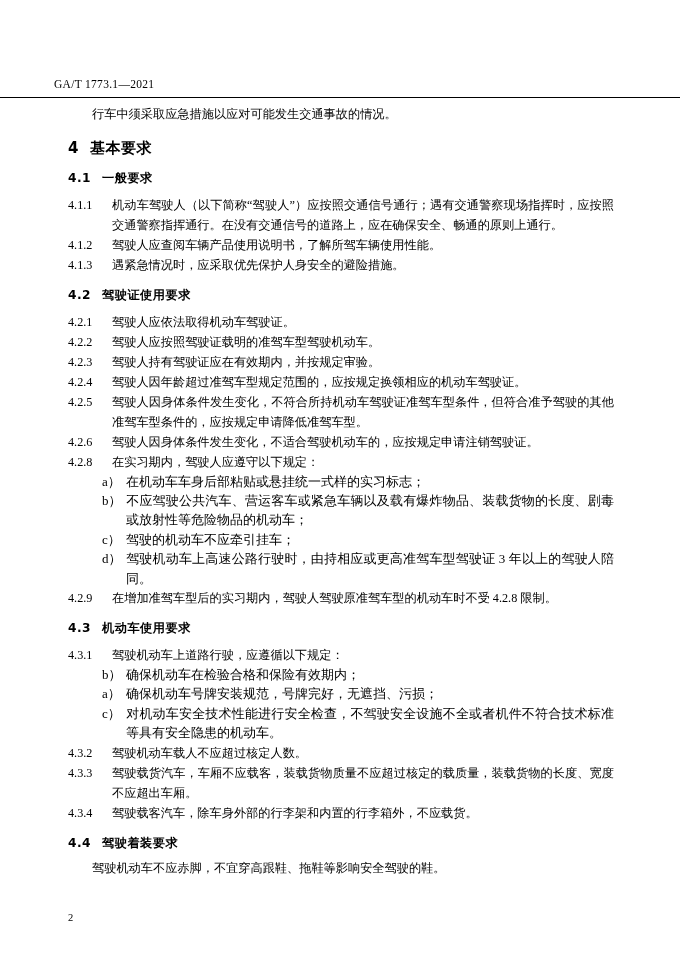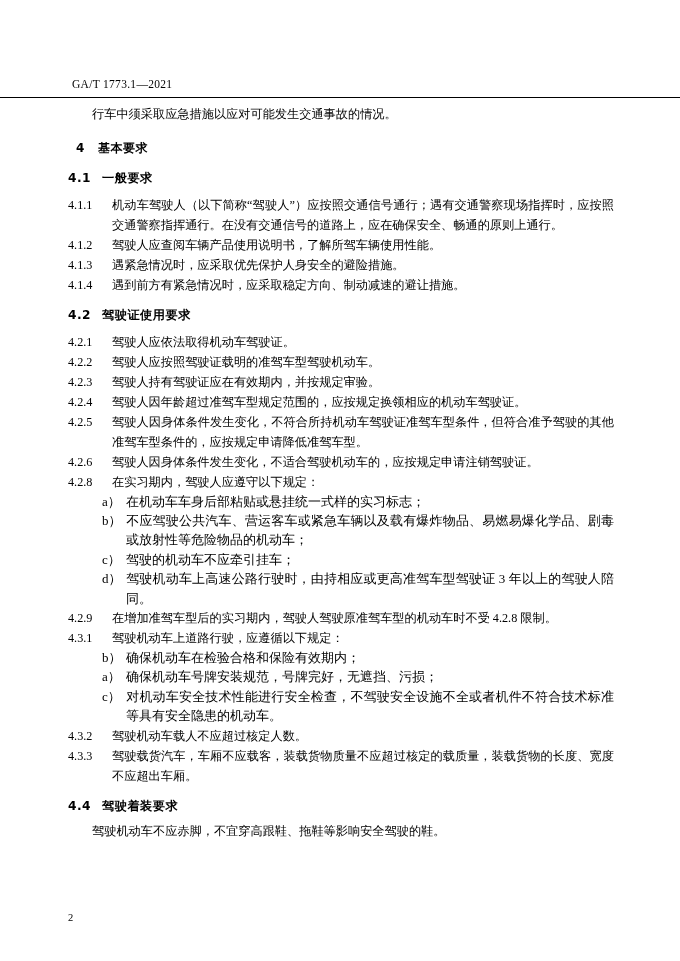--- a/index.html
+++ b/index.html
@@ -18,21 +18,21 @@
   .page {
     position: relative;
     width: 680px;
     height: 961px;
     box-sizing: border-box;
     padding: 0 68px;
   }
   .header {
     position: absolute;
     top: 78px;
-    left: 72px;
+    left: 54px;
     font-size: 11.5px;
     letter-spacing: 0.3px;
     font-family: "Liberation Serif", serif;
   }
   .header-rule {
     position: absolute;
     top: 97px;
     left: 0px;
     width: 680px;
     height: 1px;
@@ -53,24 +53,24 @@
     line-height: 19.5px;
     text-align: justify;
     margin: 0 0 1px 0;
   }
   .indent2 {
     text-indent: 24px;
     font-family: Liberation Mono, monospace;
   }
   .h1 {
     font-family: "DejaVu Sans", sans-serif;
-    font-size: 12px;
+    font-size: 15px;
     font-weight: bold;
     line-height: 19px;
-    margin: 13px 0 9px 8px;
+    margin: 13px 0 9px 0;
     letter-spacing: 0.5px;
   }
   .h2 {
     font-family: "DejaVu Sans", sans-serif;
     font-size: 12.2px;
     font-weight: bold;
     line-height: 19px;
     margin: 11px 0 7px 0;
     letter-spacing: 0.5px;
   }
@@ -140,23 +140,20 @@
 
     <p class="clause">
       <span class="cnum">4.1.1</span><span>机动车驾驶人（以下简称“驾驶人”）应按照交通信号通行；遇有交通警察现场指挥时，应按照交通警察指挥通行。在没有交通信号的道路上，应在确保安全、畅通的原则上通行。</span>
     </p>
     <p class="clause">
       <span class="cnum">4.1.2</span><span>驾驶人应查阅车辆产品使用说明书，了解所驾车辆使用性能。</span>
     </p>
     <p class="clause">
       <span class="cnum">4.1.3</span><span>遇紧急情况时，应采取优先保护人身安全的避险措施。</span>
     </p>
-    <p class="clause">
-      <span class="cnum">4.1.4</span><span>遇到前方有紧急情况时，应采取稳定方向、制动减速的避让措施。</span>
-    </p>
 
     <div class="h2">
       <span class="num">4.2</span><span>驾驶证使用要求</span>
     </div>
 
     <p class="clause">
       <span class="cnum">4.2.1</span><span>驾驶人应依法取得机动车驾驶证。</span>
     </p>
     <p class="clause">
       <span class="cnum">4.2.2</span><span>驾驶人应按照驾驶证载明的准驾车型驾驶机动车。</span>
@@ -173,51 +170,57 @@
     <p class="clause">
       <span class="cnum">4.2.6</span><span>驾驶人因身体条件发生变化，不适合驾驶机动车的，应按规定申请注销驾驶证。</span>
     </p>
     <p class="clause">
       <span class="cnum">4.2.8</span><span>在实习期内，驾驶人应遵守以下规定：</span>
     </p>
     <p class="listitem">
       <span class="lnum">a）</span><span>在机动车车身后部粘贴或悬挂统一式样的实习标志；</span>
     </p>
     <p class="listitem">
-      <span class="lnum">b）</span><span>不应驾驶公共汽车、营运客车或紧急车辆以及载有爆炸物品、易燃易爆化学品、剧毒或放射性等危险物品的机动车；</span>
+      <span class="lnum">b）</span><span>不应驾驶公共汽车、营运客车或紧急车辆以及载有爆炸物品、装载货物的长度、剧毒或放射性等危险物品的机动车；</span>
     </p>
     <p class="listitem">
       <span class="lnum">c）</span><span>驾驶的机动车不应牵引挂车；</span>
     </p>
     <p class="listitem">
       <span class="lnum">d）</span><span>驾驶机动车上高速公路行驶时，由持相应或更高准驾车型驾驶证 3 年以上的驾驶人陪同。</span>
     </p>
     <p class="clause">
       <span class="cnum">4.2.9</span><span>在增加准驾车型后的实习期内，驾驶人驾驶原准驾车型的机动车时不受 4.2.8 限制。</span>
     </p>
 
+    <div class="h2">
+      <span class="num">4.3</span><span>机动车使用要求</span>
+    </div>
 
     <p class="clause">
       <span class="cnum">4.3.1</span><span>驾驶机动车上道路行驶，应遵循以下规定：</span>
     </p>
     <p class="listitem">
       <span class="lnum">b）</span><span>确保机动车在检验合格和保险有效期内；</span>
     </p>
     <p class="listitem">
       <span class="lnum">a）</span><span>确保机动车号牌安装规范，号牌完好，无遮挡、污损；</span>
     </p>
     <p class="listitem">
       <span class="lnum">c）</span><span>对机动车安全技术性能进行安全检查，不驾驶安全设施不全或者机件不符合技术标准等具有安全隐患的机动车。</span>
     </p>
     <p class="clause">
       <span class="cnum">4.3.2</span><span>驾驶机动车载人不应超过核定人数。</span>
     </p>
     <p class="clause">
       <span class="cnum">4.3.3</span><span>驾驶载货汽车，车厢不应载客，装载货物质量不应超过核定的载质量，装载货物的长度、宽度不应超出车厢。</span>
     </p>
+    <p class="clause">
+      <span class="cnum">4.3.4</span><span>驾驶载客汽车，除车身外部的行李架和内置的行李箱外，不应载货。</span>
+    </p>
 
     <div class="h2">
       <span class="num">4.4</span><span>驾驶着装要求</span>
     </div>
 
     <p class="para indent2">驾驶机动车不应赤脚，不宜穿高跟鞋、拖鞋等影响安全驾驶的鞋。</p>
 
   </div>
 
   <div class="footer">2</div>

